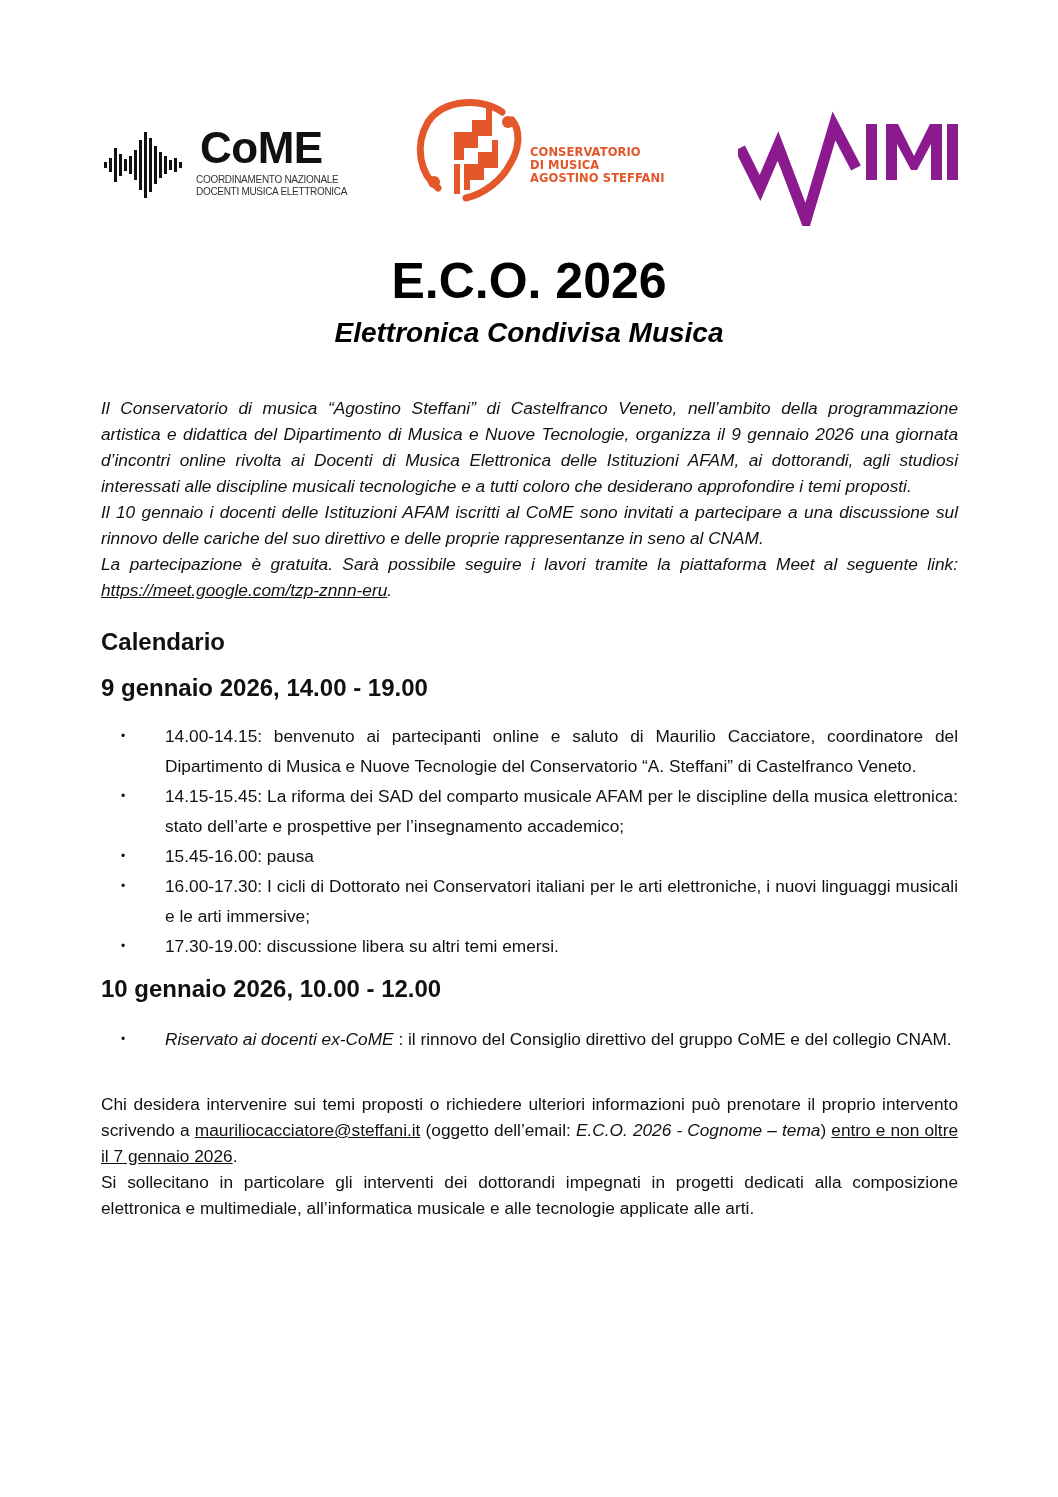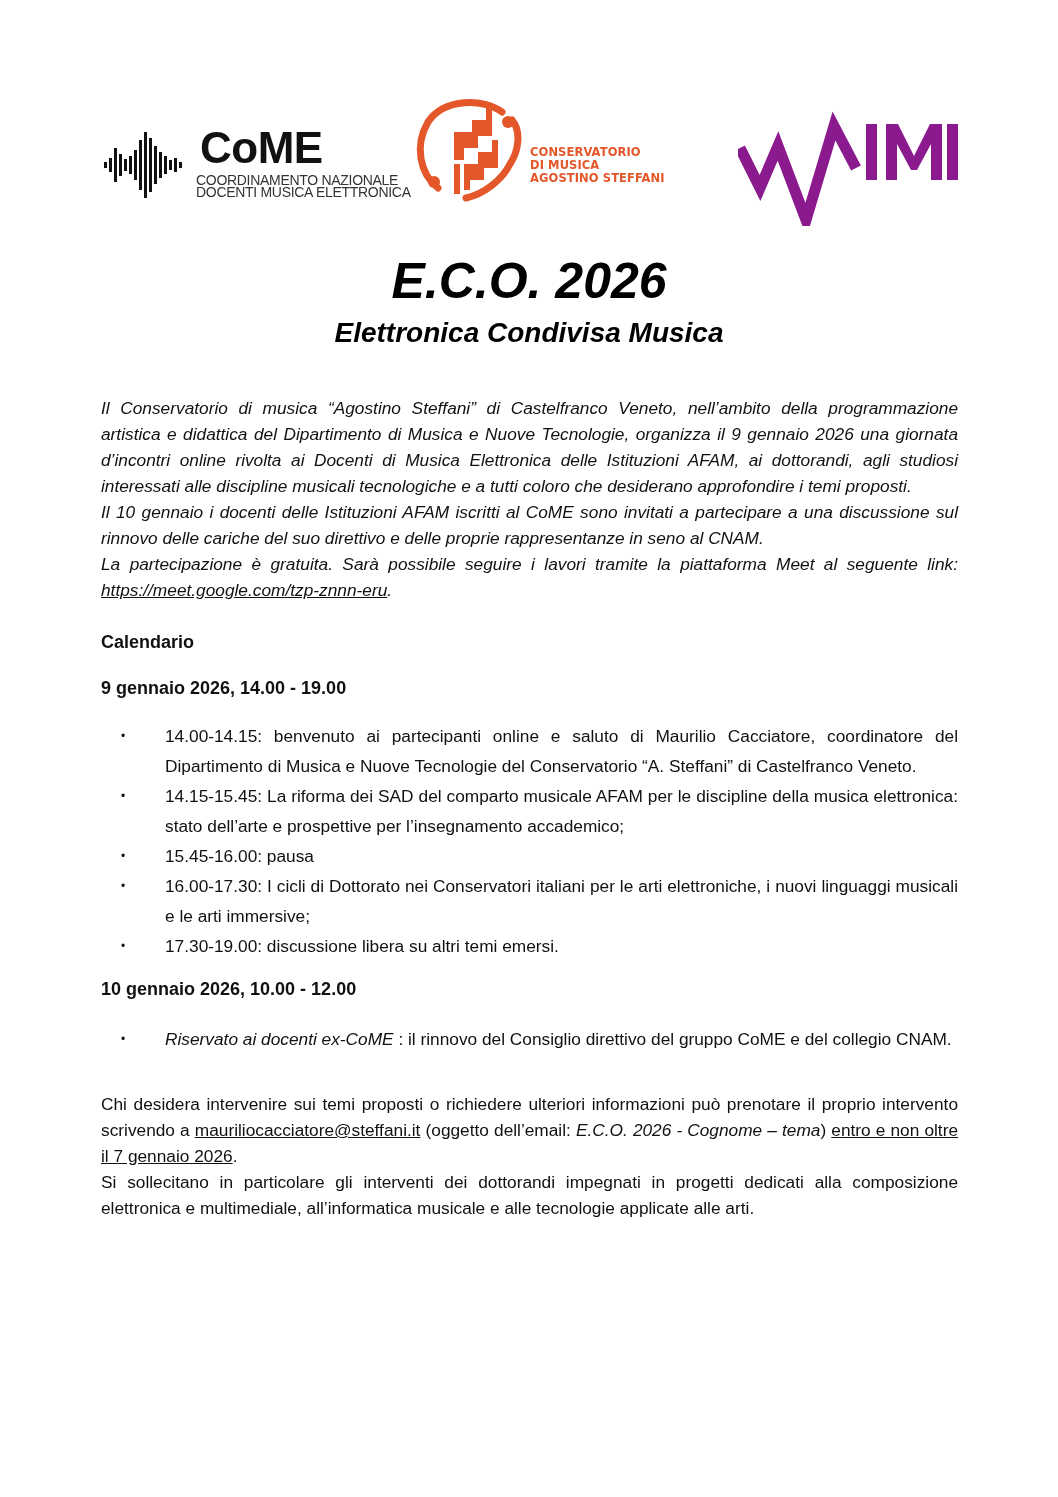--- a/index.html
+++ b/index.html
@@ -4,37 +4,37 @@
 <style>
   html, body { margin: 0; padding: 0; background: #ffffff; }
   body { width: 1058px; height: 1497px; position: relative; overflow: hidden; color: #111; }
   .page { position: absolute; left: 0; top: 0; width: 865px; height: 1497px; }
 
   
   .logos { position: absolute; top: 98px; left: 0; width: 1058px; height: 130px; }
   .logo-come { position: absolute; left: 104px; top: 32px; width: 260px; height: 72px; }
   .come-wave { position: absolute; left: 0; top: 2px; width: 82px; height: 66px; }
   .come-title { position: absolute; left: 96px; top: -6px; font-family: "Liberation Sans", sans-serif; font-weight: bold; font-size: 44px; letter-spacing: -0.5px; color: #111; line-height: 48px; }
-  .come-sub { position: absolute; left: 92px; top: 44px; font-family: "Liberation Sans", sans-serif; font-size: 14px; color: #333; line-height: 12px; letter-spacing: -0.3px; white-space: nowrap; }
+  .come-sub { position: absolute; left: 92px; top: 44px; font-family: "Liberation Sans", sans-serif; font-size: 10px; color: #333; line-height: 12px; letter-spacing: -0.3px; white-space: nowrap; }
 
   .logo-cons { position: absolute; left: 414px; top: 0px; width: 270px; height: 108px; }
   .cons-mark { position: absolute; left: 0; top: 0; width: 112px; height: 104px; }
   .cons-text { position: absolute; left: 116px; top: 47px; font-family: "DejaVu Sans", sans-serif; font-weight: bold; font-size: 12.5px; color: #e4572a; line-height: 13px; letter-spacing: 0.1px; white-space: nowrap; transform: scaleX(0.92); transform-origin: left top; }
 
   .logo-aimi { position: absolute; left: 738px; top: 10px; width: 222px; height: 118px; }
 
   
-  .title { position: absolute; left: 0; top: 252px; width: 1058px; text-align: center; font-family: "Liberation Sans", sans-serif; font-weight: bold; font-style: italic; font-size: 50px; line-height: 58px; color: #000; }
+  .title { position: absolute; left: 0; top: 252px; width: 1058px; text-align: center; font-family: "Liberation Sans", sans-serif; font-weight: bold; font-size: 50px; line-height: 58px; color: #000; }
   .subtitle { position: absolute; left: 0; top: 316px; width: 1058px; text-align: center; font-family: "Liberation Sans", sans-serif; font-weight: bold; font-style: italic; font-size: 28px; line-height: 34px; color: #000; }
 
   
   .content { position: absolute; left: 101px; top: 395px; width: 857px; font-family: "Liberation Sans", sans-serif; font-size: 17.3px; line-height: 26px; color: #111; }
   .intro p { margin: 0; text-align: justify; font-style: italic; }
   .intro a, .content a { color: #111; text-decoration: underline; }
-  .heading { font-weight: bold; font-size: 18px; margin: 0; }
+  .heading { font-weight: bold; font-size: 24px; margin: 0; }
   .h-cal { margin-top: 26px; }
   .h-day1 { margin-top: 20px; }
   .schedule { list-style: none; margin: 20px 0 0 0; padding: 0; }
   .schedule li { position: relative; padding-left: 64px; text-align: justify; line-height: 30px; margin: 0; }
   .bullet { position: absolute; left: 20px; top: 0; font-size: 12px; }
   .h-day2 { margin-top: 15px; }
   .schedule2 { margin-top: 22px; }
   .closing { margin-top: 37px; }
   .closing p { margin: 0; text-align: justify; line-height: 26px; }
   .it { font-style: italic; }

